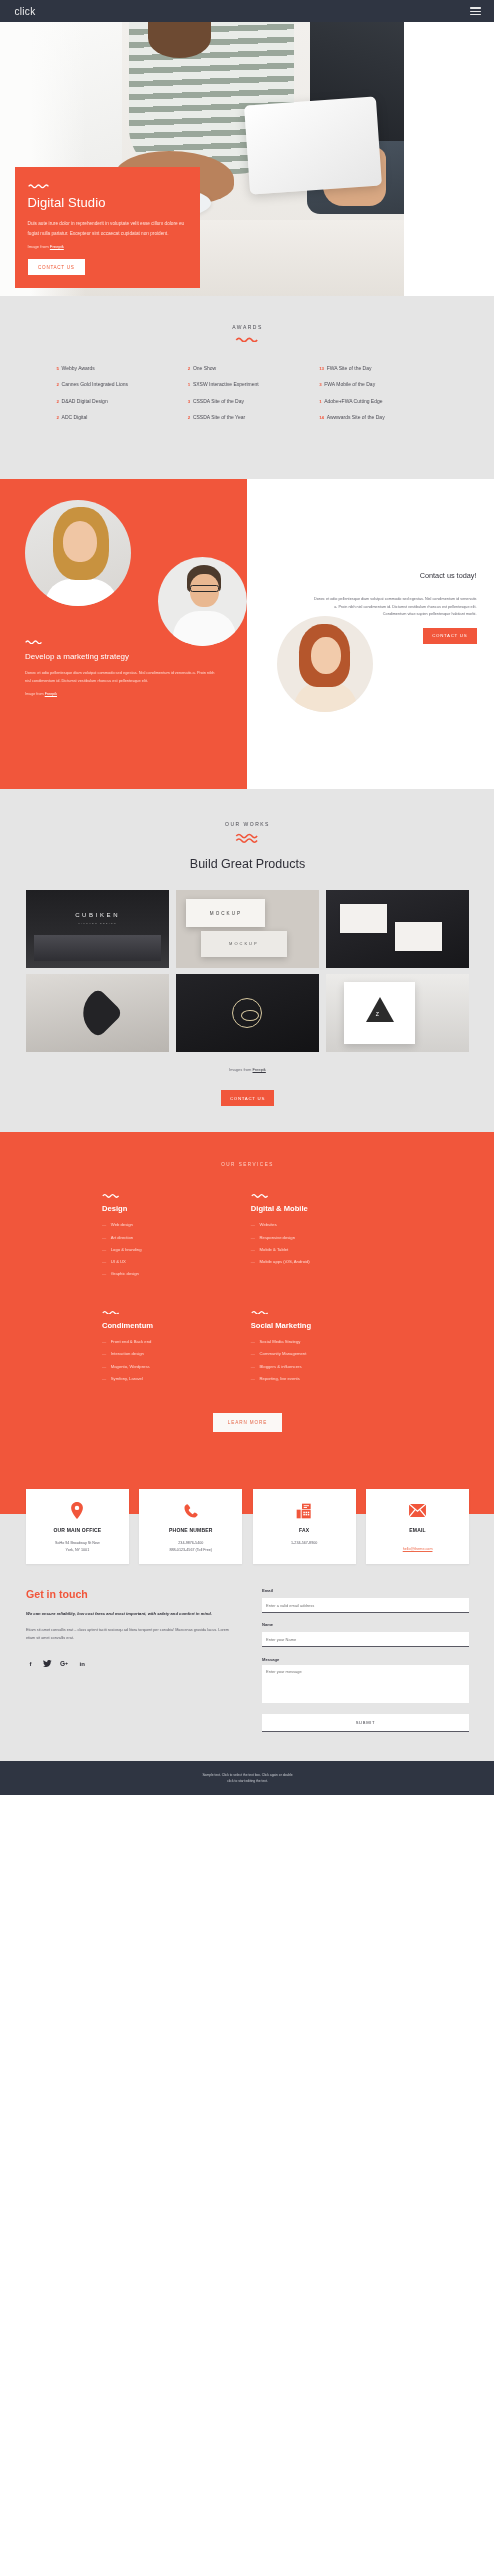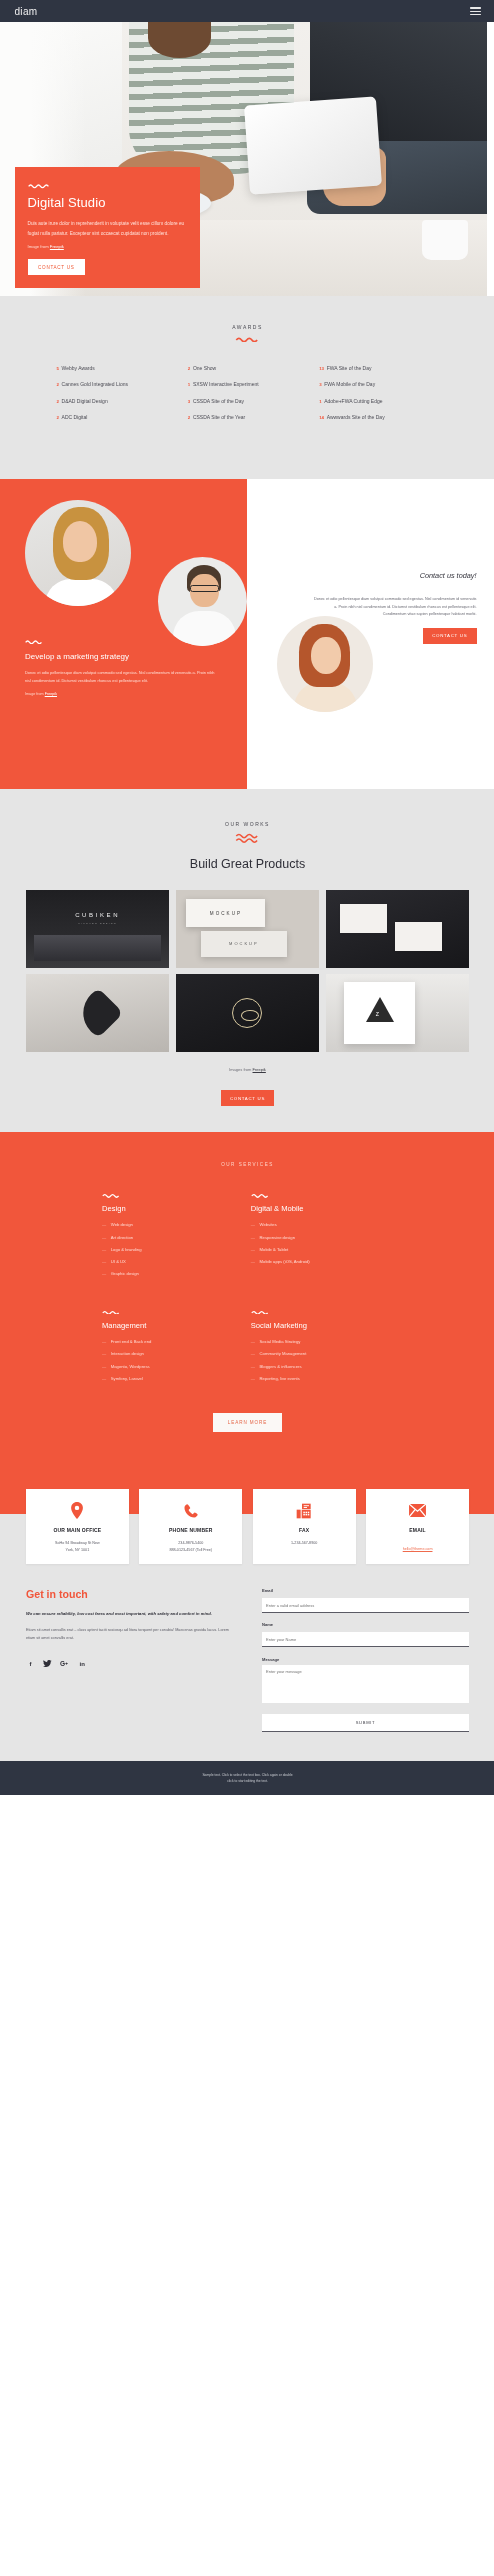--- a/index.html
+++ b/index.html
@@ -17,21 +17,21 @@
   .topbar {
     height:22.4px; background:#2f3542; width:495px;
     display:flex; align-items:center; justify-content:space-between;
     padding:0 14.5px; position:relative; z-index:40;
   }
   .logo { color:#f0f0f0; font-size:10px; letter-spacing:0.3px; font-weight:400; }
   .burger { width:10.6px; display:flex; flex-direction:column; gap:2px; cursor:pointer; }
   .burger i { display:block; height:1.3px; background:#e8e8e8; border-radius:0.7px; }
 
   
-  .hero { position:relative; width:487px; height:274px; overflow:hidden; background:#eceae6;padding-left:23px; }
+  .hero { position:relative; width:404px; height:274px; overflow:hidden; background:#eceae6;padding-left:23px; }
   .hero-photo { position:absolute; inset:0; }
   .hero-photo .bg-left { position:absolute; left:0; top:0; width:132px; height:100%;
       background:linear-gradient(160deg,#fbfbfa 0%,#eeeeec 60%,#e2e2de 100%); }
   .hero-photo .bg-mid { position:absolute; left:122px; top:0; width:191px; height:100%;
       background:linear-gradient(180deg,#f2f0ed 0%,#e9e6e1 100%); }
   .person-a { position:absolute; left:129px; top:0px; width:165px; height:152px;
       background:repeating-linear-gradient(178deg,#e9ece8 0 7.3px,#9aa79b 7.3px 13px);
       border-radius:0 0 59px 46px; }
   .person-a:after{ content:""; position:absolute; left:18.5px; top:-4px; width:63px; height:40px;
       background:#6d4a32; border-radius:0 0 50% 50%; }
@@ -116,21 +116,21 @@
   .c3 .face { position:absolute; left:34px; top:21px; width:30px; height:37px; background:#f2cbab; border-radius:48%;}
   .c3 .body { position:absolute; left:17px; top:66px; width:63px; height:40px; background:#f3e4d2; border-radius:26px 26px 0 0;}
 
   .strategy { position:absolute; left:25px; top:160px; width:191px; }
   .strategy h3 { color:#fff; font-size:8px; font-weight:400; margin:8px 0 8px; }
   .strategy p { font-size:3.9px; line-height:2.05; color:#ffdcd3; }
   .strategy .credit { font-size:3.7px; color:#ffd2c7; margin-top:6.6px;}
   .strategy .credit a { color:#fff; text-decoration:underline; }
 
   .contact-today { position:absolute; right:18.5px; top:92px; width:165px; text-align:right; }
-  .contact-today h3 { font-size:7.3px; font-weight:400; color:#33333c; margin-bottom:16px;font-style:italic; }
+  .contact-today h3 { font-size:7.3px; font-weight:400; color:#33333c; margin-bottom:16px; }
   .contact-today p { font-size:3.8px; line-height:2.0; color:#6b6b74; }
   .btn-orange { display:inline-block; margin-top:9.2px; background:#f1563b; color:#fff;
       border:none; font-size:4.4px; letter-spacing:0.7px; padding:5.3px 9.2px; cursor:pointer; font-family:inherit;}
 
   
   .works { width:495px; background:#e5e5e5; padding:32px 0 26px; position:relative; }
   .works .head { text-align:center; font-size:5px; letter-spacing:1.5px; color:#4a4a52; }
   .works h2 { text-align:center; font-size:12.5px; font-weight:400; color:#2f2f38; margin-top:13px; }
   .grid-works { display:grid; grid-template-columns:repeat(3,1fr); gap:6.6px;
       max-width:443px; margin:18.5px auto 0; padding:0 0px; }
@@ -169,21 +169,21 @@
   .works-credit { text-align:center; font-size:4px; color:#6d6d75; margin-top:14.5px; }
   .works-credit a { color:#3a3a42; text-decoration:underline; }
   .works .cta { text-align:center; margin-top:9.2px; }
 
   
   .services { width:495px; background:#f1563b; padding:30px 0 40px; }
   .services .head { text-align:center; font-size:4.6px; letter-spacing:1.5px; color:#ffd2c6; }
   .services h2 { text-align:center; font-size:12.5px; font-weight:400; color:#fff; margin-top:10.6px; }
   .svc-grid { display:grid; grid-template-columns:1fr 1fr; gap:26px 6.6px;
       max-width:317px; margin:26px auto 0; padding:0 13px;}
-  .svc h4 { color:#fff; font-size:7.6px; font-weight:400; margin:6.6px 0 9.2px; }
+  .svc h4 { color:#fff; font-size:7.6px; font-weight:700; margin:6.6px 0 9.2px; }
   .svc li { list-style:none; font-size:4.2px; color:#ffd9d1; margin-bottom:7.3px; }
   .svc li .dash { color:#ffb9aa; margin-right:4.6px; }
   .services .cta { text-align:center; margin-top:25px; }
   .btn-learn { display:inline-block; background:#fbf8f6; color:#e5674a; border:none;
       font-size:4.6px; letter-spacing:0.9px; padding:6.6px 14.5px; cursor:pointer; font-family:inherit; }
 
   
   .cards-wrap { width:495px; background:linear-gradient(180deg,#f1563b 0%,#f1563b 46%,#e5e5e5 46%,#e5e5e5 100%);
       padding:0 0 0 0; }
   .cards { display:grid; grid-template-columns:repeat(4,1fr); gap:10.6px;
@@ -214,21 +214,21 @@
   
   .footer { width:495px; background:#2f3542; padding:10.6px 0; text-align:center; }
   .footer p { font-size:3.3px; color:#c9ccd2; line-height:1.9; }
 </style>
 </head>
 <body>
 
 <div class="page">
 
   <div class="topbar">
-    <div class="logo">diam</div>
+    <div class="logo">click</div>
     <div class="burger">
         <i></i>
         <i></i>
         <i></i>
       </div>
   </div>
 
   <div class="hero">
     <div class="hero-photo">
       <div class="bg-left"></div>
@@ -402,21 +402,21 @@
           <li><span class="dash">—</span><span>Mobile apps (iOS, Android)</span></li>
         </ul>
       </div>
 
       <div class="svc">
         <span class="squiggle">
             <svg width="20" height="4.6" viewBox="0 0 30 7">
               <path d="M1 4.5 Q4 .5 7 4.5 T13 4.5 T19 4.5 T25 4.5" stroke="#fff" stroke-width="2" fill="none"></path>
             </svg>
           </span>
-        <h4>Management</h4>
+        <h4>Condimentum</h4>
         <ul>
           <li><span class="dash">—</span><span>Front end &amp; Back end</span></li>
           <li><span class="dash">—</span><span>Interaction design</span></li>
           <li><span class="dash">—</span><span>Magento, Wordpress</span></li>
           <li><span class="dash">—</span><span>Symfony, Laravel</span></li>
         </ul>
       </div>
 
       <div class="svc">
         <span class="squiggle">

